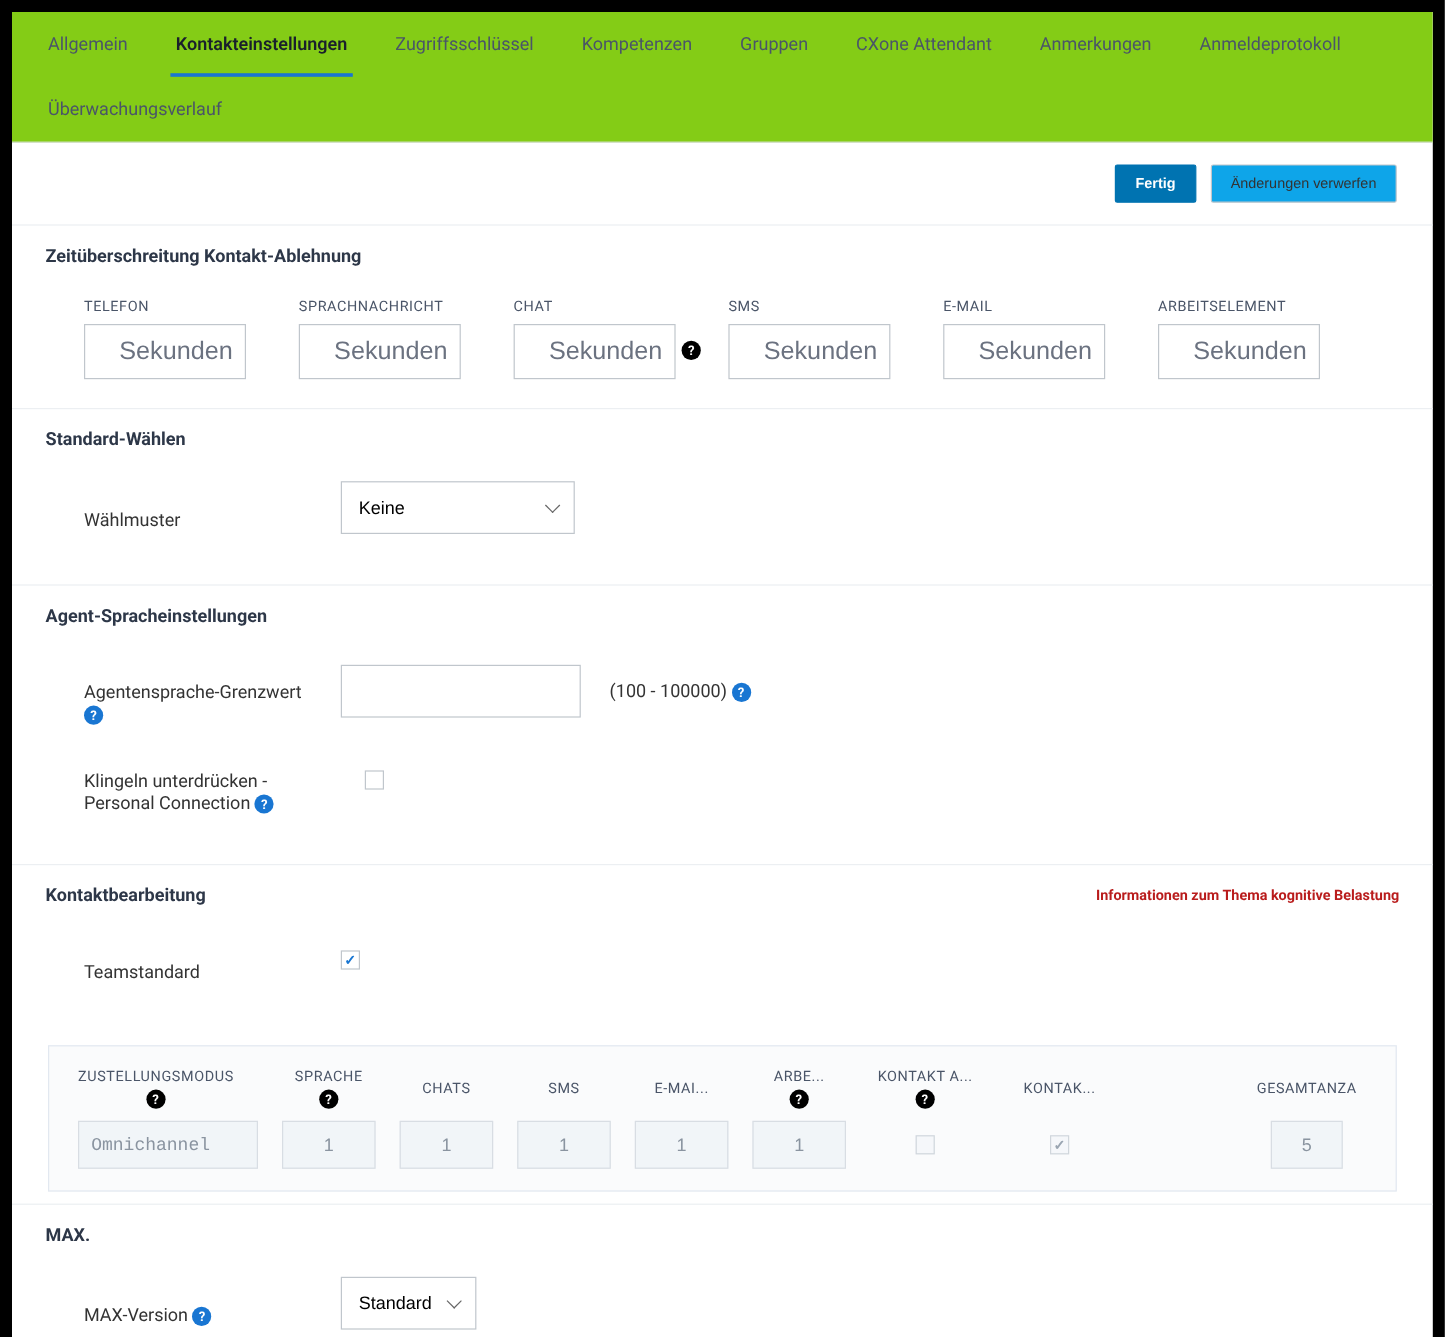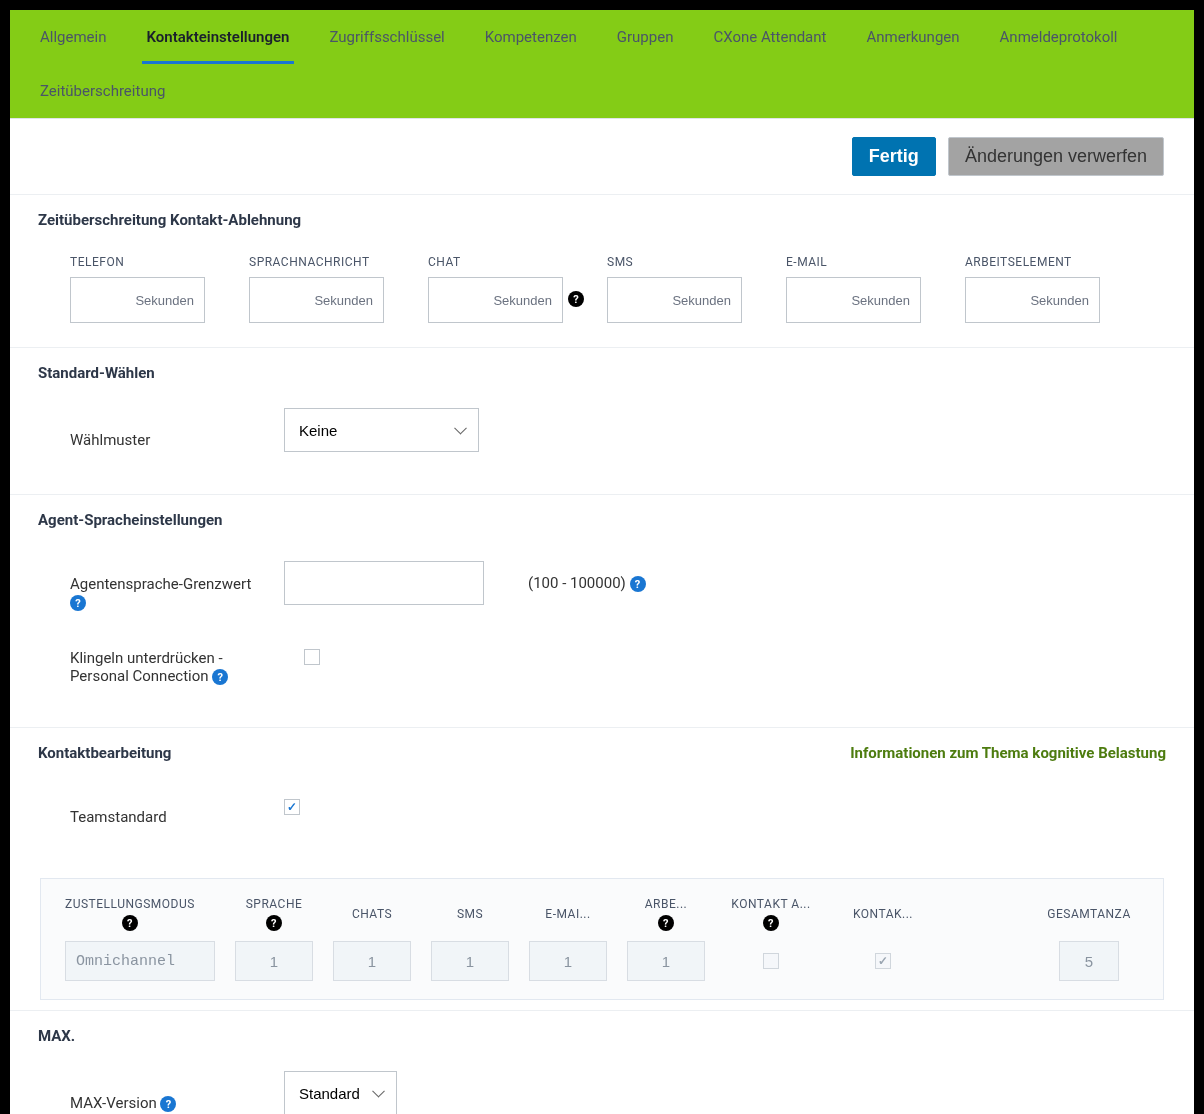--- a/index.html
+++ b/index.html
@@ -43,55 +43,55 @@
     background: #1976d2;
   }
   .action-bar {
     display: flex;
     justify-content: flex-end;
     padding: 18px 30px;
     gap: 12px;
   }
   .btn {
     padding: 8px 16px;
-    font-size: 18px;
+    font-size: 12px;
     cursor: pointer;
     border-radius: 2px;
   }
   .btn-primary {
     background: #0073b1;
     color: #fff;
     border: 1px solid #0073b1;
     font-weight: 600;
   }
   .btn-secondary {
-    background: #a3a3a3;
+    background: #0ea5e9;
     color: #333;
     border: 1px solid #c0c6cc;
   }
   .content {
     padding: 0 0 20px 0;
   }
   .section {
     border-top: 1px solid #eceff2;
   }
   .section-header {
     padding: 16px 28px;
     font-weight: 700;
     font-size: 15px;
     color: #2d3748;
     display: flex;
     justify-content: space-between;
     align-items: center;
   }
   .section-link {
-    color: #4d7c0f;
+    color: #b91c1c;
     font-weight: 700;
     cursor: pointer;
-    font-size: 15px;
+    font-size: 12px;
   }
   .section-body {
     padding: 10px 40px 24px 60px;
   }
   .timeout-row {
     display: flex;
     gap: 44px;
     flex-wrap: wrap;
   }
   .timeout-col {
@@ -105,21 +105,21 @@
     color: #4a5568;
     letter-spacing: 0.5px;
     text-transform: uppercase;
   }
   .timeout-input {
     width: 135px;
     height: 46px;
     border: 1px solid #c0c6cc;
     padding: 0 10px;
     text-align: right;
-    font-size: 13px;
+    font-size: 21px;
     color: #718096;
   }
   .timeout-input::placeholder { color: #6b7280; }
   .help-dot {
     display: inline-flex;
     width: 16px;
     height: 16px;
     background: #000;
     color: #fff;
     border-radius: 50%;
@@ -174,21 +174,21 @@
     pointer-events: none;
   }
   .select-small { min-width: 110px; height: 44px; }
   .text-input {
     height: 44px;
     width: 200px;
     border: 1px solid #c0c6cc;
     padding: 0 10px;
     font-size: 15px;
   }
-  .hint-text { color: #333; font-size: 15px; margin-left: 20px; }
+  .hint-text { color: #333; font-size: 15px; }
   .checkbox {
     width: 16px;
     height: 16px;
     border: 1px solid #c0c6cc;
     display: inline-flex;
     align-items: center;
     justify-content: center;
     cursor: pointer;
     background: #fff;
   }
@@ -230,21 +230,21 @@
 
   <div class="tabs">
     <div class="tab">Allgemein</div>
     <div class="tab active">Kontakteinstellungen</div>
     <div class="tab">Zugriffsschlüssel</div>
     <div class="tab">Kompetenzen</div>
     <div class="tab">Gruppen</div>
     <div class="tab">CXone Attendant</div>
     <div class="tab">Anmerkungen</div>
     <div class="tab">Anmeldeprotokoll</div>
-    <div class="tab">Zeitüberschreitung</div>
+    <div class="tab">Überwachungsverlauf</div>
   </div>
 
   <div class="action-bar">
     <button class="btn btn-primary">Fertig</button>
     <button class="btn btn-secondary">Änderungen verwerfen</button>
   </div>
 
   <div class="content">
 
     <div class="section">

